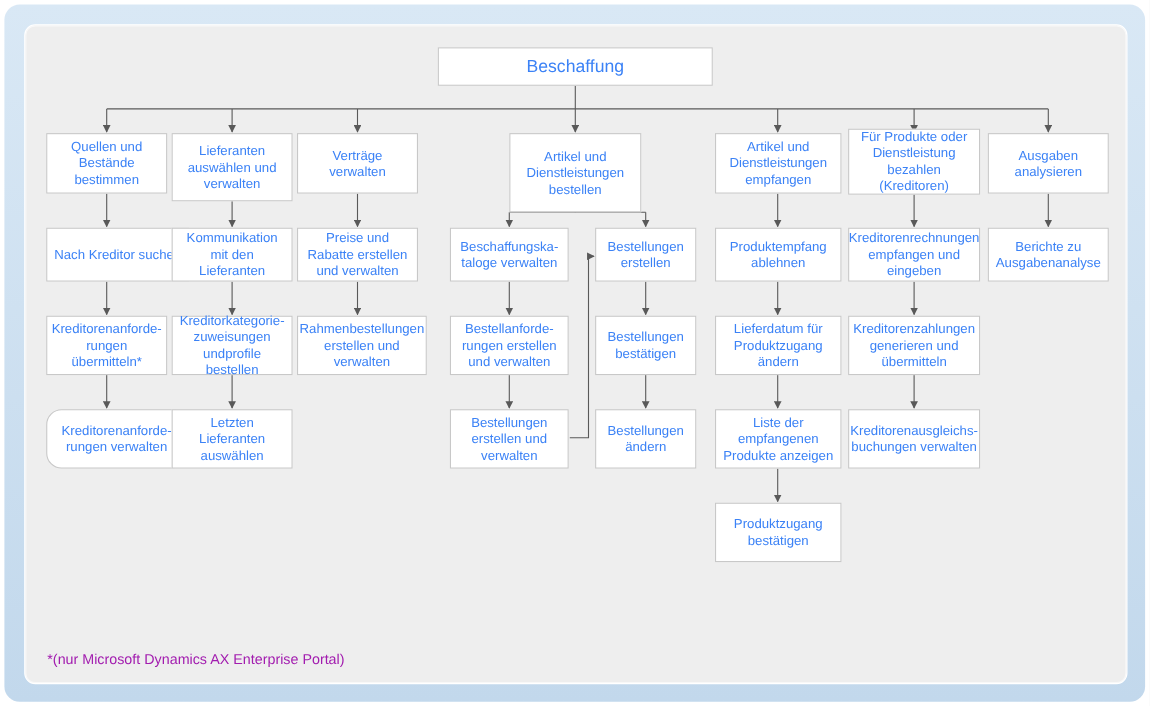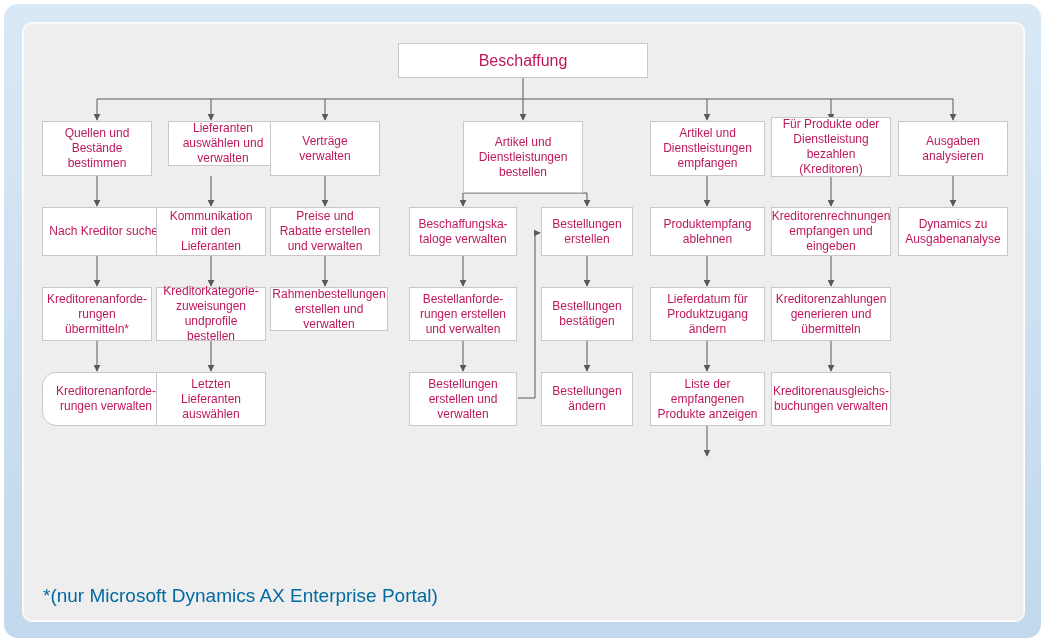--- a/index.html
+++ b/index.html
@@ -28,38 +28,38 @@
     background: #eeeeee;
     border-radius: 10px;
     border: 1px solid #fff;
     box-shadow: inset 0 0 0 1px rgba(255,255,255,0.6);
   }
   .node {
     position: absolute;
     background: #fff;
     border: 1px solid #c8c8c8;
     font-size: 12px;
-    color: #be185d;
+    color: #3b82f6;
     display: flex;
     align-items: center;
     justify-content: center;
     text-align: center;
     line-height: 1.25;
     padding: 4px 6px;
     box-sizing: border-box;
   }
   .root {
     font-size: 16px;
   }
   .footnote {
     position: absolute;
     left: 20px;
     bottom: 14px;
-    font-size: 19px;
-    color: #0369a1;
+    font-size: 13px;
+    color: #a21caf;
   }
   svg.connectors {
     position: absolute;
     left: 0;
     top: 0;
     width: 1001px;
     height: 598px;
     pointer-events: none;
   }
 </style>
@@ -121,51 +121,52 @@
         <line x1="808" y1="233" x2="808" y2="263" marker-end="url(#ah)"></line>
         <line x1="808" y1="318" x2="808" y2="348" marker-end="url(#ah)"></line>
 
         <line x1="930" y1="153" x2="930" y2="183" marker-end="url(#ah)"></line>
       </g>
     </svg>
 
     <div class="node root" style="left:375px; top:20px; width:250px; height:35px;">Beschaffung</div>
 
     <div class="node" style="left:19px;  top:98px; width:110px; height:55px;">Quellen und Bestände bestimmen</div>
-    <div class="node" style="left:145px; top:98px; width:110px; height:45px;">Lieferanten auswählen und verwalten</div>
+    <div class="node" style="left:133px; top:98px; width:110px; height:62px;">Lieferanten auswählen und verwalten</div>
     <div class="node" style="left:247px; top:98px; width:110px; height:55px;">Verträge verwalten</div>
     <div class="node" style="left:440px; top:98px; width:120px; height:72px;">Artikel und Dienstleistungen bestellen</div>
     <div class="node" style="left:627px; top:98px; width:115px; height:55px;">Artikel und Dienstleistungen empfangen</div>
     <div class="node" style="left:748px; top:94px; width:120px; height:60px;">Für Produkte oder Dienstleistung bezahlen (Kreditoren)</div>
     <div class="node" style="left:875px; top:98px; width:110px; height:55px;">Ausgaben analysieren</div>
 
     <div class="node" style="left:19px; top:184px; width:130px; height:49px;">Nach Kreditor suchen</div>
     <div class="node" style="left:19px; top:264px; width:110px; height:54px;">Kreditorenanforde-rungen übermitteln*</div>
     <div class="node" style="left:19px; top:349px; width:128px; height:54px;border-radius:14px;">Kreditorenanforde-rungen verwalten</div>
 
     <div class="node" style="left:133px; top:184px; width:110px; height:49px;">Kommunikation mit den Lieferanten</div>
     <div class="node" style="left:133px; top:264px; width:110px; height:54px;">Kreditorkategorie-zuweisungen undprofile bestellen</div>
     <div class="node" style="left:133px; top:349px; width:110px; height:54px;">Letzten Lieferanten auswählen</div>
 
     <div class="node" style="left:247px; top:184px; width:110px; height:49px;">Preise und Rabatte erstellen und verwalten</div>
-    <div class="node" style="left:247px; top:264px; width:118px; height:44px;">Rahmenbestellungen erstellen und verwalten</div>
+    <div class="node" style="left:247px; top:264px; width:118px; height:54px;">Rahmenbestellungen erstellen und verwalten</div>
 
     <div class="node" style="left:386px; top:184px; width:108px; height:49px;">Beschaffungska-taloge verwalten</div>
     <div class="node" style="left:386px; top:264px; width:108px; height:54px;">Bestellanforde-rungen erstellen und verwalten</div>
     <div class="node" style="left:386px; top:349px; width:108px; height:54px;">Bestellungen erstellen und verwalten</div>
 
     <div class="node" style="left:518px; top:184px; width:92px; height:49px;">Bestellungen erstellen</div>
     <div class="node" style="left:518px; top:264px; width:92px; height:54px;">Bestellungen bestätigen</div>
     <div class="node" style="left:518px; top:349px; width:92px; height:54px;">Bestellungen ändern</div>
 
     <div class="node" style="left:627px; top:184px; width:115px; height:49px;">Produktempfang ablehnen</div>
     <div class="node" style="left:627px; top:264px; width:115px; height:54px;">Lieferdatum für Produktzugang ändern</div>
     <div class="node" style="left:627px; top:349px; width:115px; height:54px;">Liste der empfangenen Produkte anzeigen</div>
+    <div class="node" style="left:627px; top:434px; width:115px; height:54px;">Produktzugang bestätigen</div>
 
     <div class="node" style="left:748px; top:184px; width:120px; height:49px;">Kreditorenrechnungen empfangen und eingeben</div>
     <div class="node" style="left:748px; top:264px; width:120px; height:54px;">Kreditorenzahlungen generieren und übermitteln</div>
     <div class="node" style="left:748px; top:349px; width:120px; height:54px;">Kreditorenausgleichs-buchungen verwalten</div>
 
-    <div class="node" style="left:875px; top:184px; width:110px; height:49px;">Dynamics zu Ausgabenanalyse</div>
+    <div class="node" style="left:875px; top:184px; width:110px; height:49px;">Berichte zu Ausgabenanalyse</div>
 
     <div class="footnote">*(nur Microsoft Dynamics AX Enterprise Portal)</div>
   </div>
 </div>
 
 </body></html>

